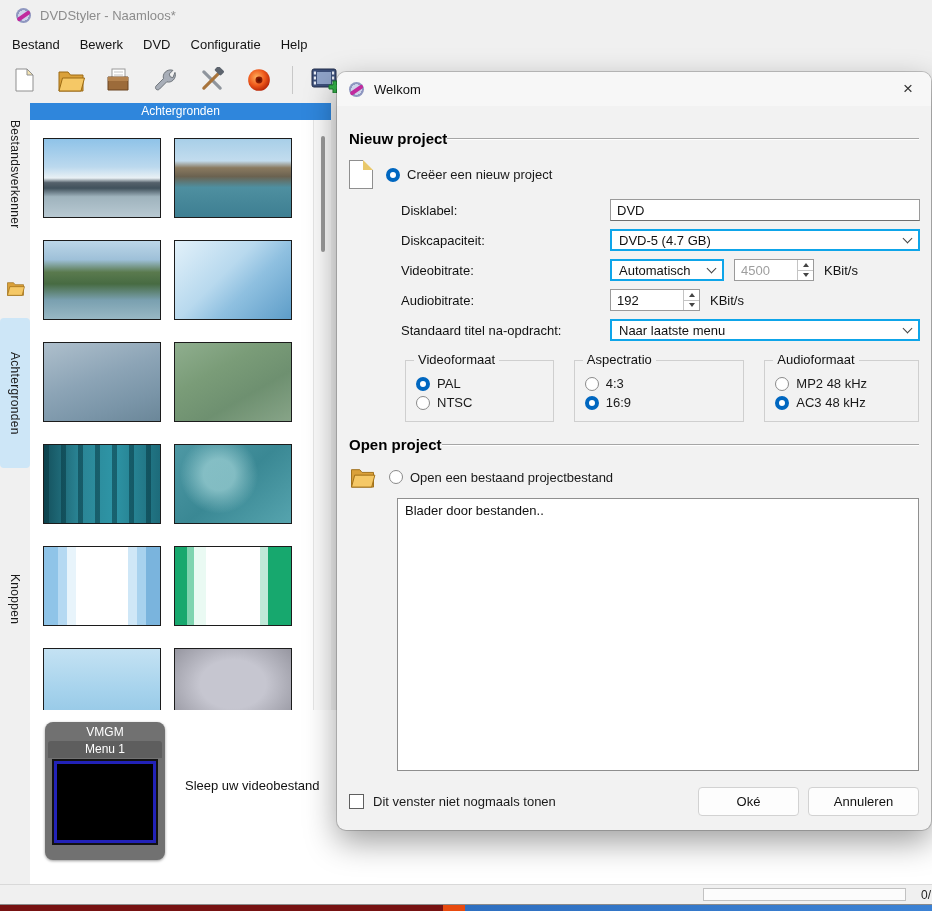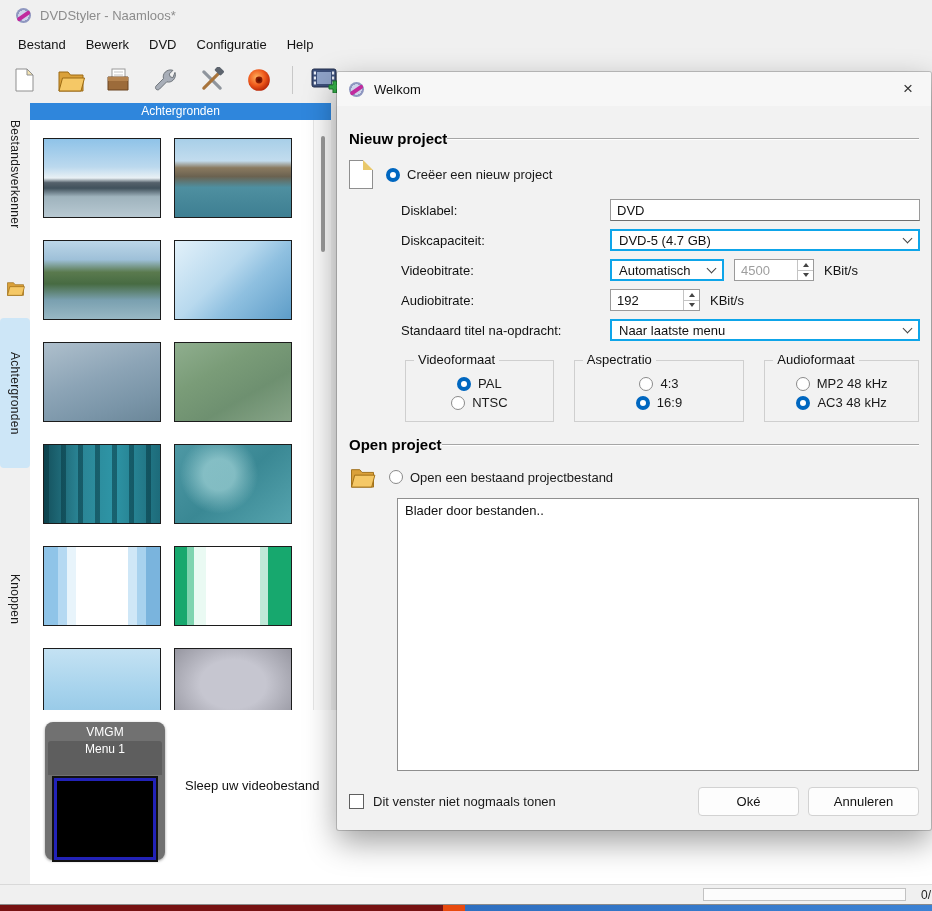--- a/index.html
+++ b/index.html
@@ -22,21 +22,21 @@
 
   .titlebar { height:30px; display:flex; align-items:center; gap:8px; padding-left:15px; }
   .titlebar .title { color:#8c8c8c; font-size:13px; }
 
   .dvd-logo { width:17px; height:17px; position:relative; flex:0 0 auto; }
   .dvd-logo::before { content:""; position:absolute; inset:1px; border-radius:50%;
     background:radial-gradient(circle at 50% 50%, #ffffff 0 12%, #cdd3ea 13% 48%, #8f97c0 49% 100%); }
   .dvd-logo::after { content:""; position:absolute; left:1px; top:7px; width:15px; height:3.5px;
     background:#c12a9e; border-radius:2px; transform:rotate(-35deg); }
 
-  .menubar { height:28px; display:flex; align-items:center; padding-left:8px; }
+  .menubar { height:28px; display:flex; align-items:center; padding-left:2px; }
   .menubar .mitem { padding:5px 10px; color:#141414; cursor:default; }
 
   .toolbar { height:44px; display:flex; align-items:center; padding-left:8px; gap:15px; }
   .tbtn { width:32px; height:32px; display:flex; align-items:center; justify-content:center; }
   .tsep { width:1px; height:28px; background:#c8c8c8; margin:0 2px; }
   .dd-arrow { width:0; height:0; border-left:5px solid transparent; border-right:5px solid transparent;
     border-top:5px solid #333; margin-left:-6px; }
 
   
   .vtab { position:absolute; width:30px; display:flex; flex-direction:column; align-items:center; }
@@ -69,53 +69,53 @@
 
   .vscroll { position:absolute; left:313px; top:120px; width:18px; height:590px;
     background:#fafafa; border-left:1px solid #e6e6e6; }
   .vthumb { position:absolute; left:7px; top:16px; width:4px; height:116px; background:#9a9a9a; border-radius:2px; }
 
   
   .workspace { position:absolute; left:30px; top:710px; width:902px; height:174px; background:#fff; }
   .vmgm { position:absolute; left:15px; top:12px; width:120px; height:138px; background:#717171;
     border-radius:8px; color:#fff; text-align:center; box-shadow:0 1px 3px rgba(0,0,0,.4); padding-top:2px; }
   .vmgm .vl { font-size:12px; height:17px; line-height:17px; }
-  .vmgm .ml { font-size:12px; height:34px; line-height:17px; background:#5e5e5e; margin:0 3px; border-radius:3px 3px 0 0; }
+  .vmgm .ml { font-size:12px; height:17px; line-height:17px; background:#5e5e5e; margin:0 3px; border-radius:3px 3px 0 0; }
   .vmgm .screen { width:102px; height:82px; margin:3px auto 0; background:#000;
     border:3px solid #2222b8; outline:2px solid #121212; }
   .drop-hint { position:absolute; left:155px; top:68px; font-size:13px; color:#111; white-space:nowrap; }
 
   
   .statusbar { position:absolute; left:0; top:884px; width:932px; height:20px;
     background:#f0f0f0; border-top:1px solid #d9d9d9; }
   .status-field { position:absolute; right:26px; top:3px; width:203px; height:13px;
     background:#fcfcfc; border:1px solid #c2c2c2; }
   .status-count { position:absolute; right:1px; top:3px; font-size:12px; color:#222; }
 
   
   .dialog { position:absolute; left:337px; top:72px; width:594px; height:758px; z-index:5;
-    background:#f2f2f2; border-radius:2px; overflow:hidden; display:flex; flex-direction:column;
+    background:#f2f2f2; border-radius:9px; overflow:hidden; display:flex; flex-direction:column;
     box-shadow:0 12px 32px rgba(0,0,0,.38), 0 0 0 1px rgba(0,0,0,.18); }
   .dlg-title { height:34px; flex:0 0 auto; display:flex; align-items:center; gap:9px;
     padding:0 6px 0 11px; background:#f7f7f7; }
   .dlg-title .ttxt { font-size:13px; color:#111; }
   .dlg-close { margin-left:auto; width:34px; height:28px; display:flex; align-items:center;
     justify-content:center; font-size:17px; color:#333; }
   .dlg-body { flex:1; display:flex; flex-direction:column; padding:10px 12px 14px; min-height:0; }
 
   .sect { display:flex; align-items:center; margin-top:14px; }
   .sect b { font-size:15px; color:#000; white-space:nowrap; }
   .sect .rule { flex:1; height:2px; border-top:1px solid #a6a6a6; border-bottom:1px solid #ffffff; }
 
   .lead-row { display:flex; align-items:center; gap:13px; margin-top:13px; }
   .page-icon { width:24px; height:29px; background:#fff; border:1px solid #8f8f8f; position:relative; flex:0 0 auto; }
   .page-icon::after { content:""; position:absolute; right:-1px; top:-1px; width:0; height:0;
     border-left:10px solid #e9c86a; border-top:10px solid #f2f2f2; }
 
-  .radio-row { display:flex; align-items:center; gap:7px;justify-content:center; }
+  .radio-row { display:flex; align-items:center; gap:7px; }
   .radio { width:14px; height:14px; border-radius:50%; background:#fff; border:1px solid #8a8a8a; flex:0 0 auto; }
   .radio.checked { border:4px solid #0067c0; }
 
   .form { margin:10px 0 0 52px; display:grid; grid-template-columns:209px 310px;
     row-gap:8px; align-items:center; }
   .flabel { font-size:13px; color:#111; }
   .tinput { height:22px; border:1px solid #9a9a9a; border-bottom-color:#6e6e6e; background:#fff;
     font:13px "Liberation Sans",sans-serif; padding:0 6px; width:310px; color:#111; }
   .combo { height:22px; border:2px solid #0ea5e9; background:#fff; display:flex; align-items:center;
     justify-content:space-between; padding:0 7px; }

